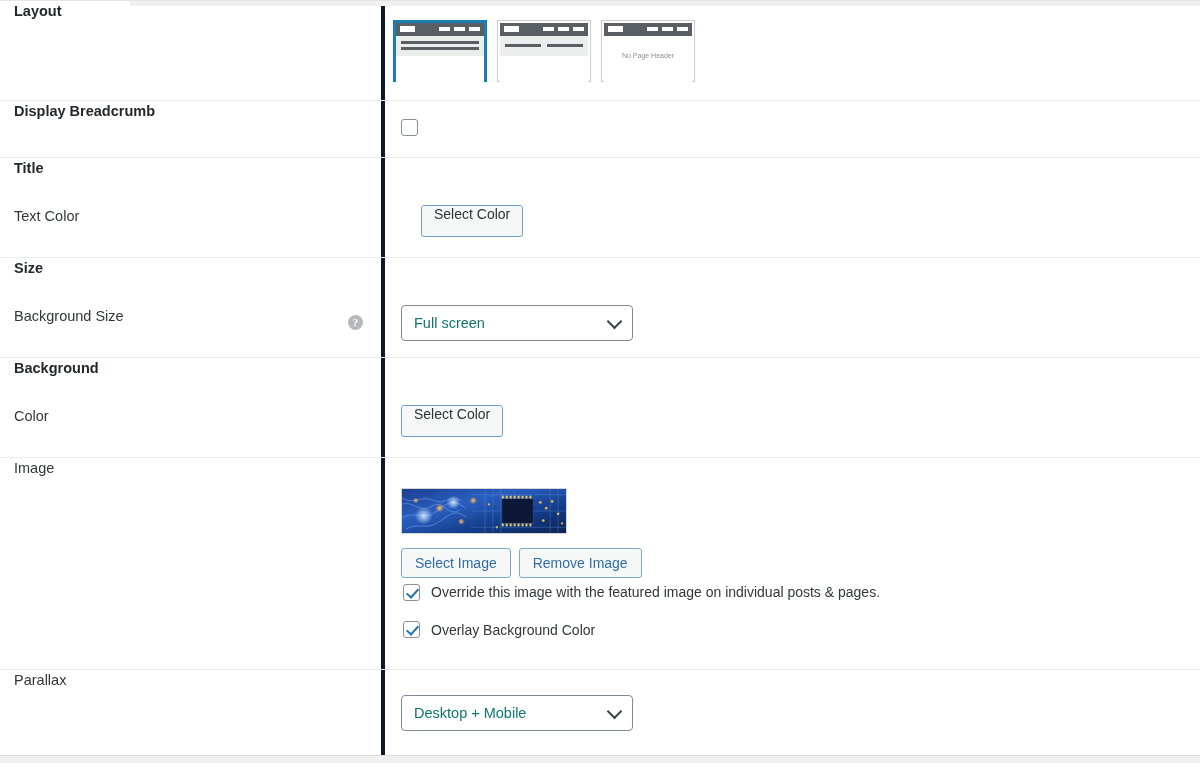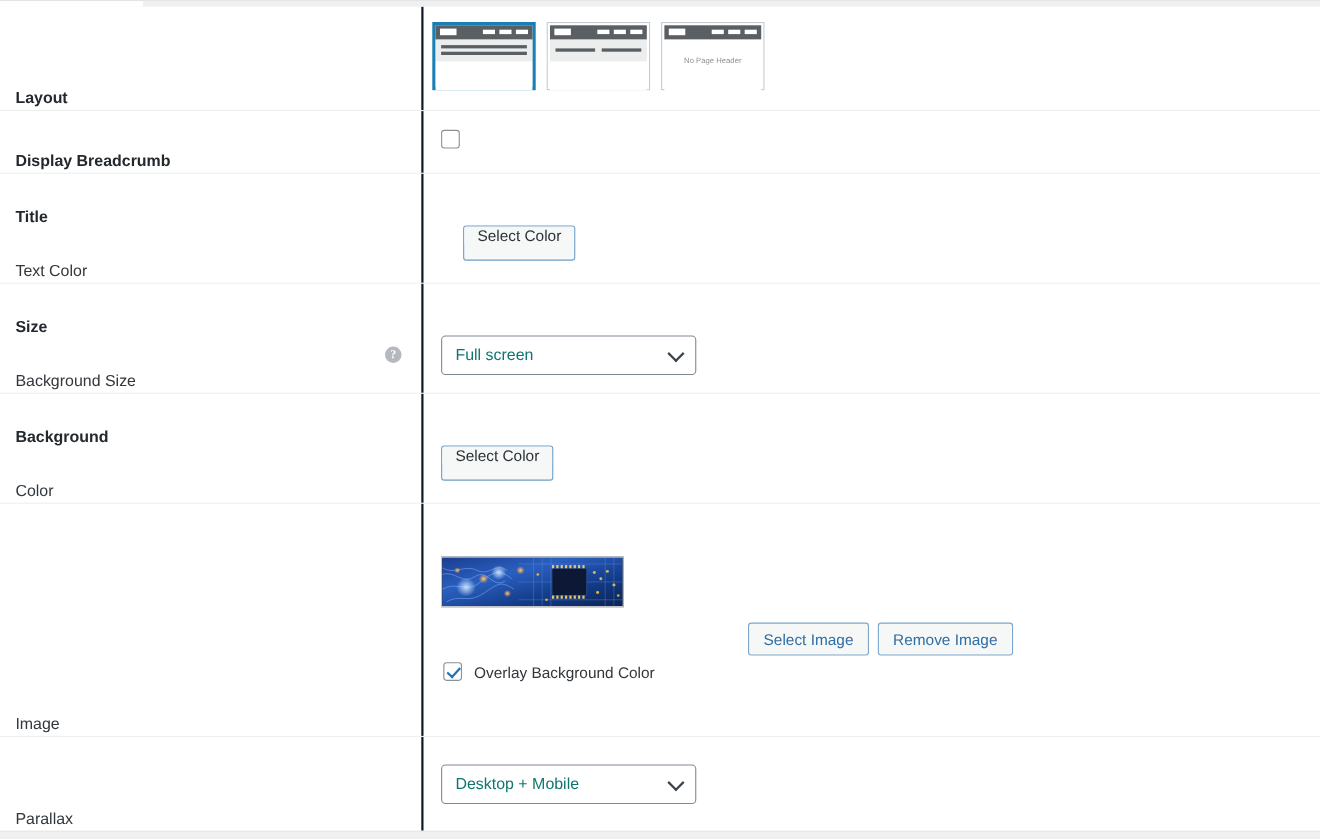--- a/index.html
+++ b/index.html
@@ -74,25 +74,25 @@
   .row {
     display: flex;
     align-items: stretch;
     border-bottom: 1px solid #eceded;
     background: #fff;
   }
   .row:last-child { border-bottom: none; }
   .row .labelcell {
     width: 385px;
     flex: 0 0 385px;
-    border-right: 2px solid #0f172a;
+    border-right: 4px solid #0f172a;
     padding: 0 20px 0 14px;
     display: flex;
     flex-direction: column;
-    justify-content: flex-end;
+    justify-content: flex-start;
     position: relative;
   }
   .row .fieldcell {
     flex: 1 1 auto;
     padding: 0 0 0 8px;
     display: flex;
     flex-direction: column;
     justify-content: center;
   }
 
@@ -267,21 +267,21 @@
   .imgprev {
     width: 166px; height: 46px;
     border: 1px solid #d5d5d5;
     overflow: hidden;
     position: relative;
     background: #0a1f4d;
     margin: 12px 0 0 8px;
   }
   .imgprev svg { display: block; width: 100%; height: 100%; }
 
-  .btnrow { display: flex; gap: 8px; margin: 14px 0 0 8px; justify-content: center; }
+  .btnrow { display: flex; gap: 8px; margin: 14px 0 0 8px; }
   .lightbtn {
     border: 1px solid #7ba7cd;
     border-radius: 3px;
     background: #f6f7f7;
     color: #2f6ea5;
     font-size: 14px;
     padding: 6px 13px;
     cursor: pointer;
     font-family: "Liberation Sans", sans-serif;
   }
@@ -486,20 +486,24 @@
         </div>
 
         <div class="btnrow">
           <button class="lightbtn">Select Image</button>
           <button class="lightbtn">Remove Image</button>
         </div>
 
         <div class="cbgroup">
           <label class="cbrow">
             <span class="cb checked"></span>
+            <span class="cbtext">Override this image with the featured image on individual posts &amp; pages.</span>
+          </label>
+          <label class="cbrow">
+            <span class="cb checked"></span>
             <span class="cbtext">Overlay Background Color</span>
           </label>
         </div>
 
       </div>
     </div>
 
     <div class="row" style="height:85px;">
       <div class="labelcell">
         <div class="lbl-plain">Parallax</div>

